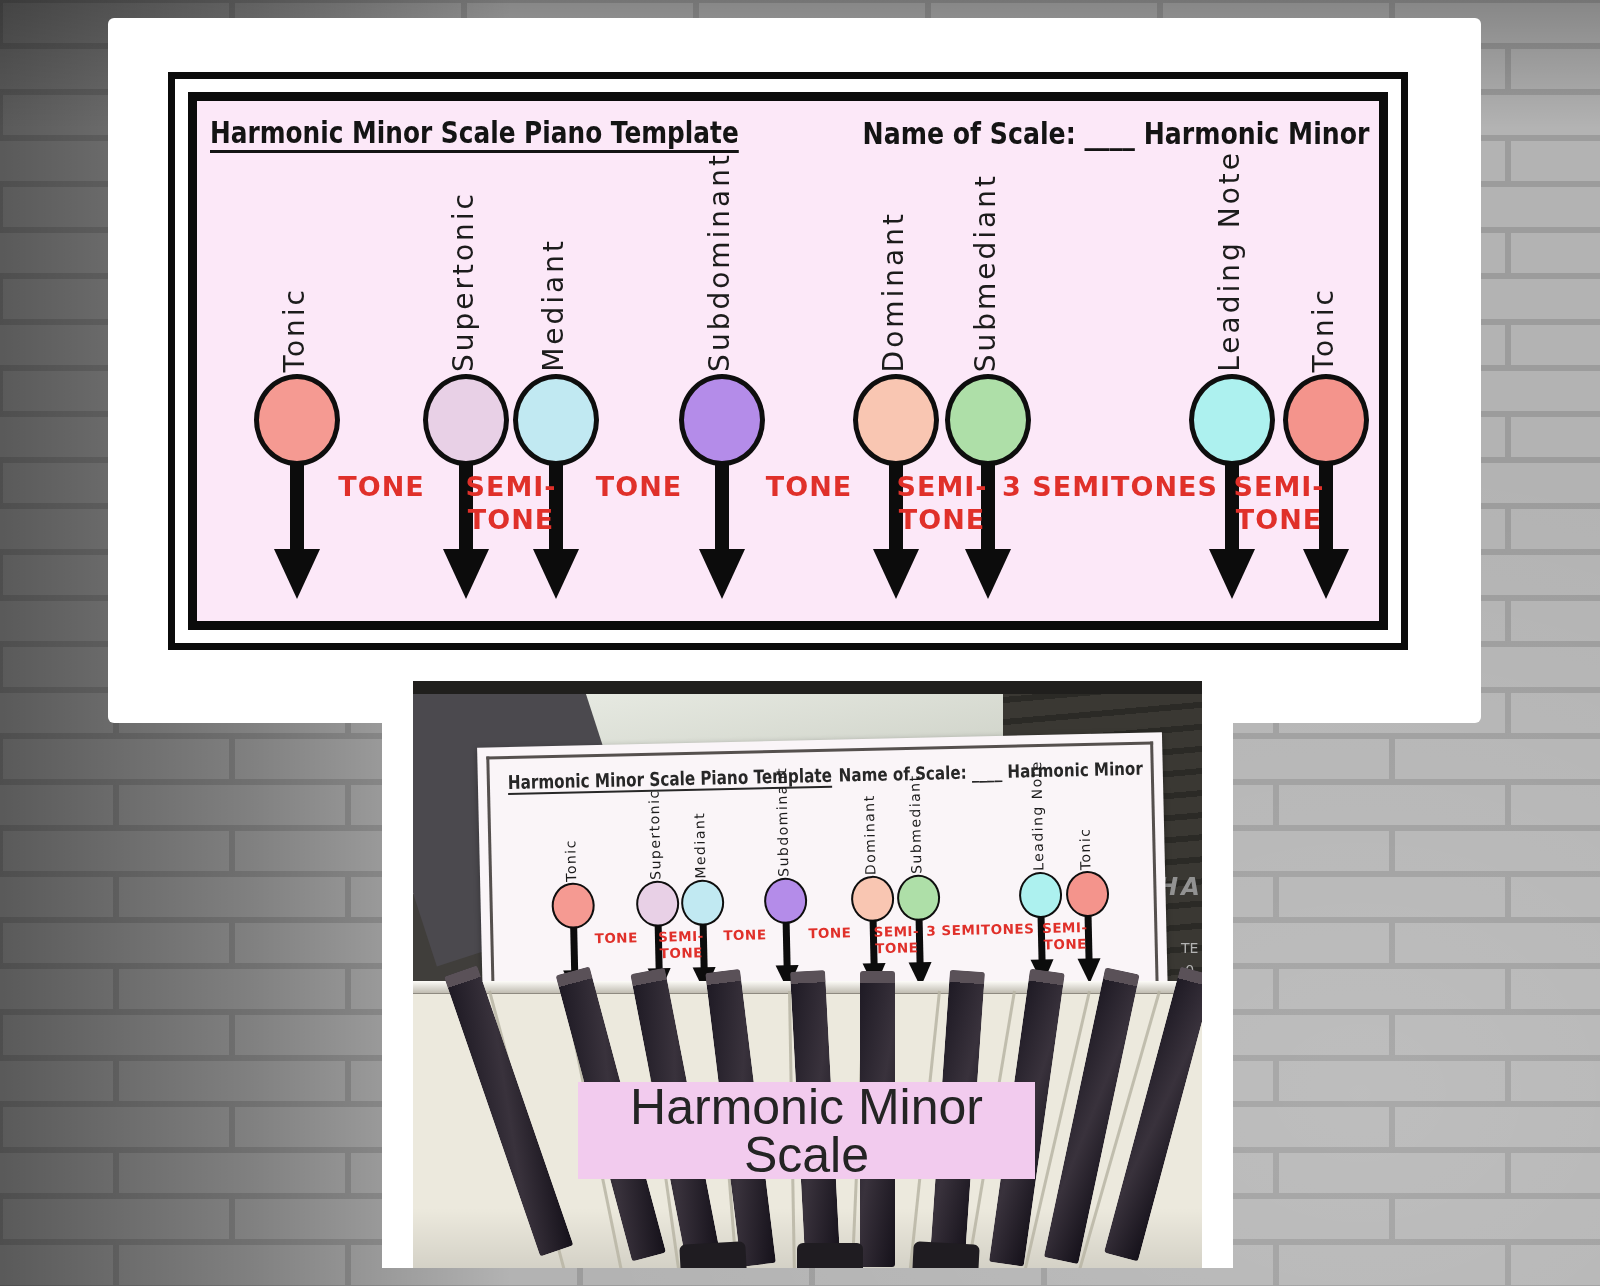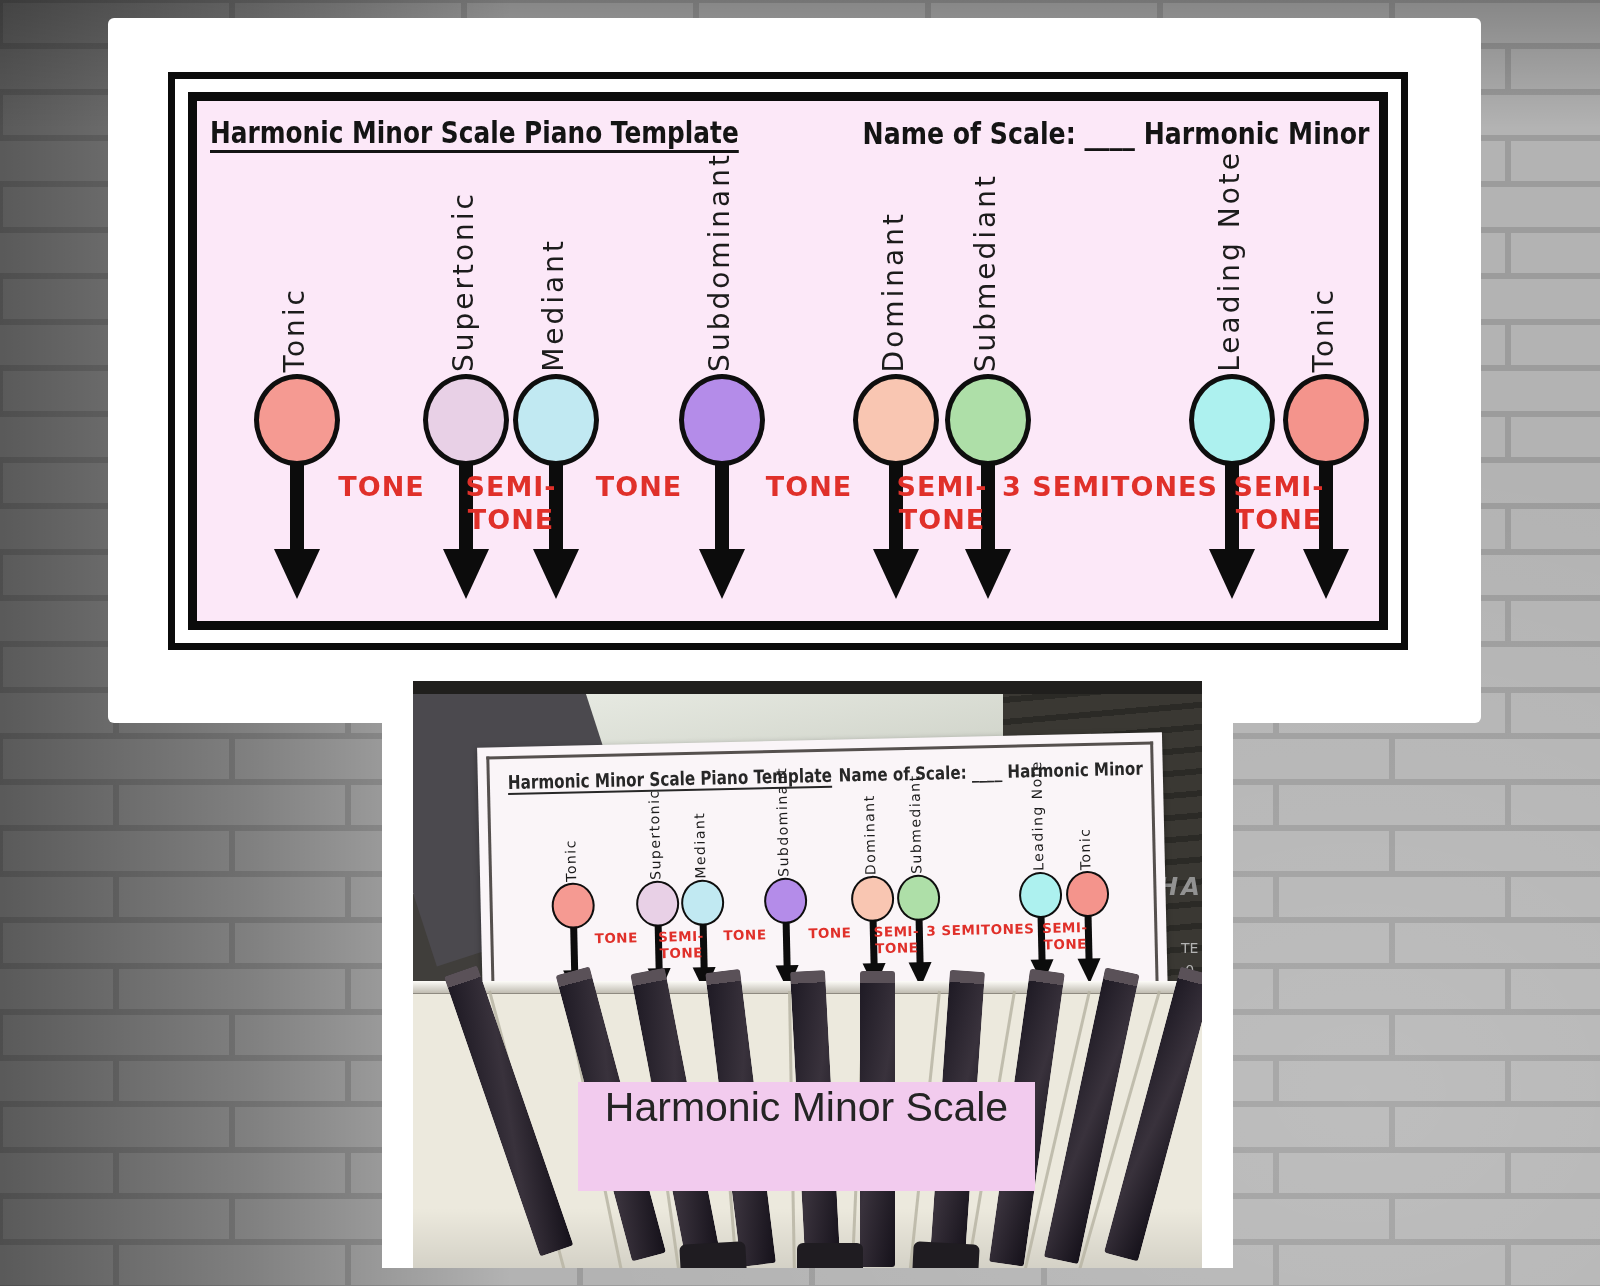--- a/index.html
+++ b/index.html
@@ -59,22 +59,22 @@
 
   
   .keys{position:absolute;left:0;top:300px;width:789px;height:287px;background:#ece9dd;}
   .rail{position:absolute;left:0;top:0;width:100%;height:13px;background:linear-gradient(#fdfcf8,#c0bcb1);border-bottom:1px solid #8e8a80;}
   .wsep{position:absolute;top:10px;width:3px;height:320px;background:#b9b5a5;transform-origin:top center;opacity:.85;}
   .bkey{position:absolute;top:-10px;width:35px;height:296px;border-radius:3px;transform-origin:top center;
     background:linear-gradient(#5a5158 0 12px,rgba(0,0,0,0) 12px),linear-gradient(100deg,#1d1923,#39323c 50%,#15111a);}
   .stub{position:absolute;bottom:-5px;width:66px;height:30px;background:#1f1c21;border-radius:6px 6px 0 0;}
   .keys-shade{position:absolute;left:0;bottom:0;width:100%;height:60px;background:linear-gradient(rgba(0,0,0,0),rgba(0,0,0,.10));}
 
-  .caption{position:absolute;left:165px;top:401px;width:457px;height:109px;text-align:center;
-    font-family:"Liberation Sans",sans-serif;color:#242424;font-size:41px;line-height:48px;padding-top:1px;}
+  .caption{position:absolute;left:165px;top:401px;width:457px;height:97px;text-align:center;
+    font-family:"Liberation Sans",sans-serif;color:#242424;font-size:50px;line-height:48px;padding-top:1px;}
 </style>
 </head>
 <body>
 
 <div class="stage">
 
   <svg class="wall" width="1600" height="1286" aria-hidden="true">
     <defs>
       <pattern id="brick" width="232" height="92" patternUnits="userSpaceOnUse">
         <rect width="232" height="92" fill="#9c9c9c"></rect>

